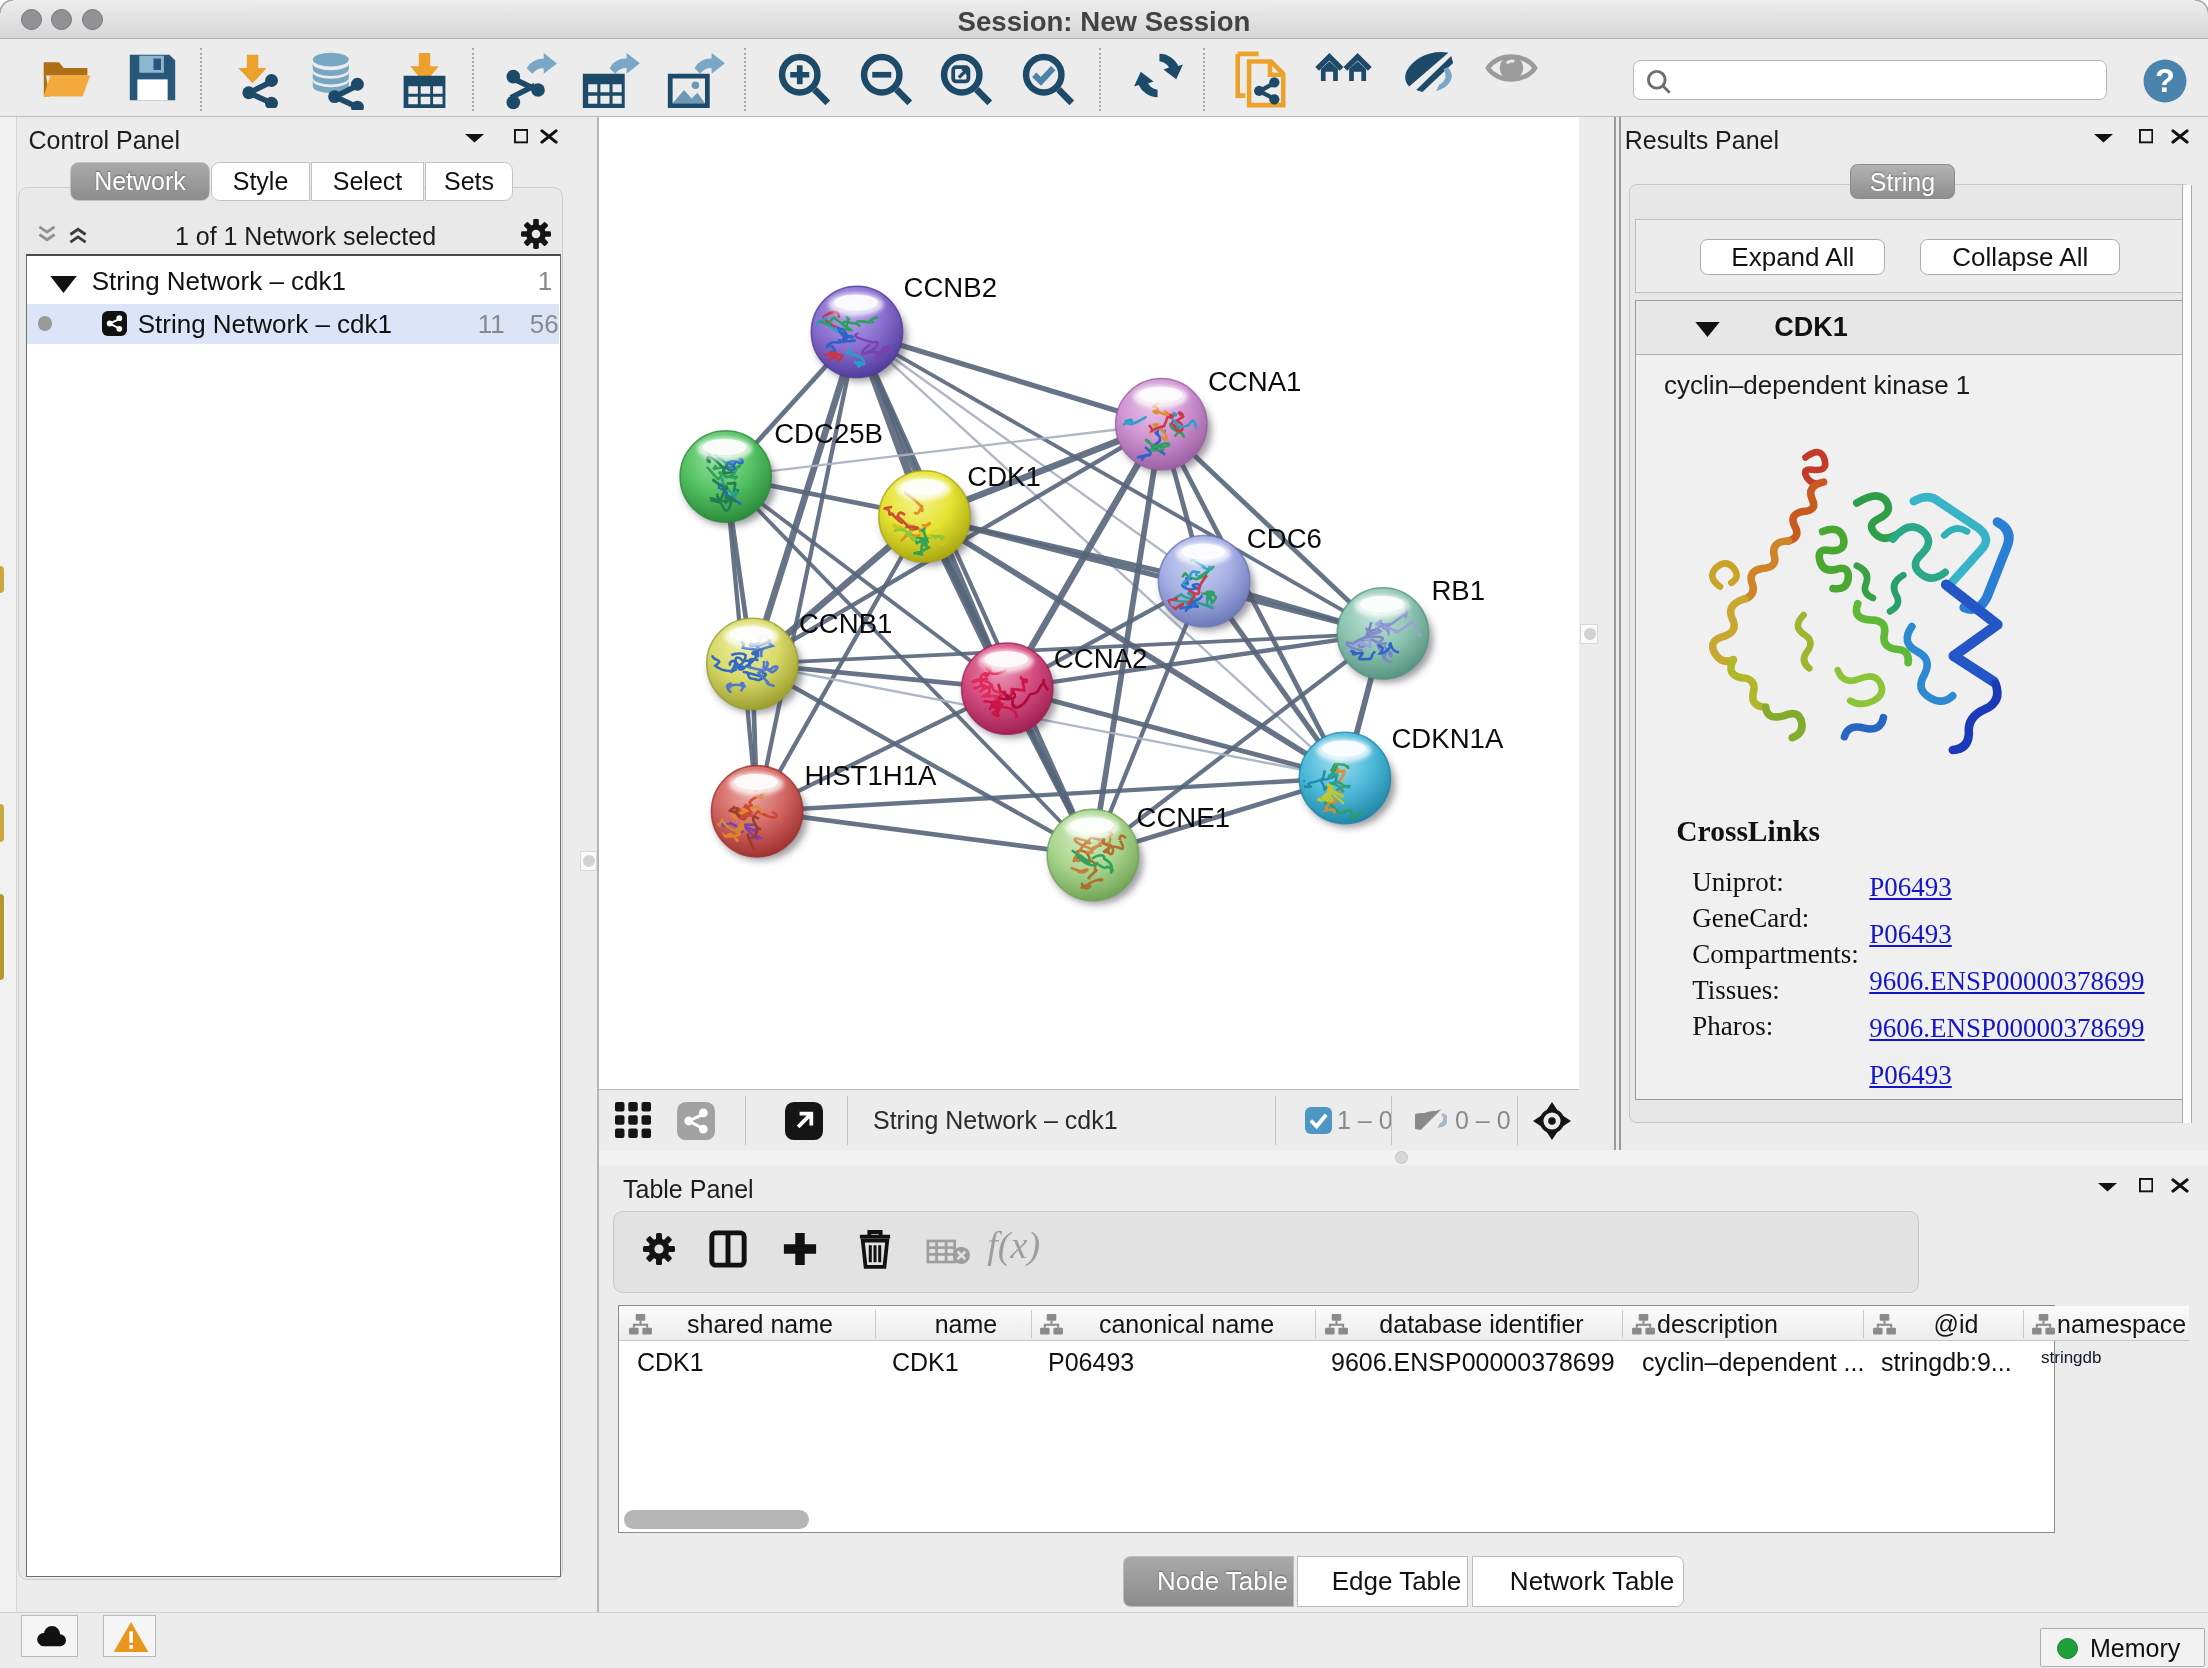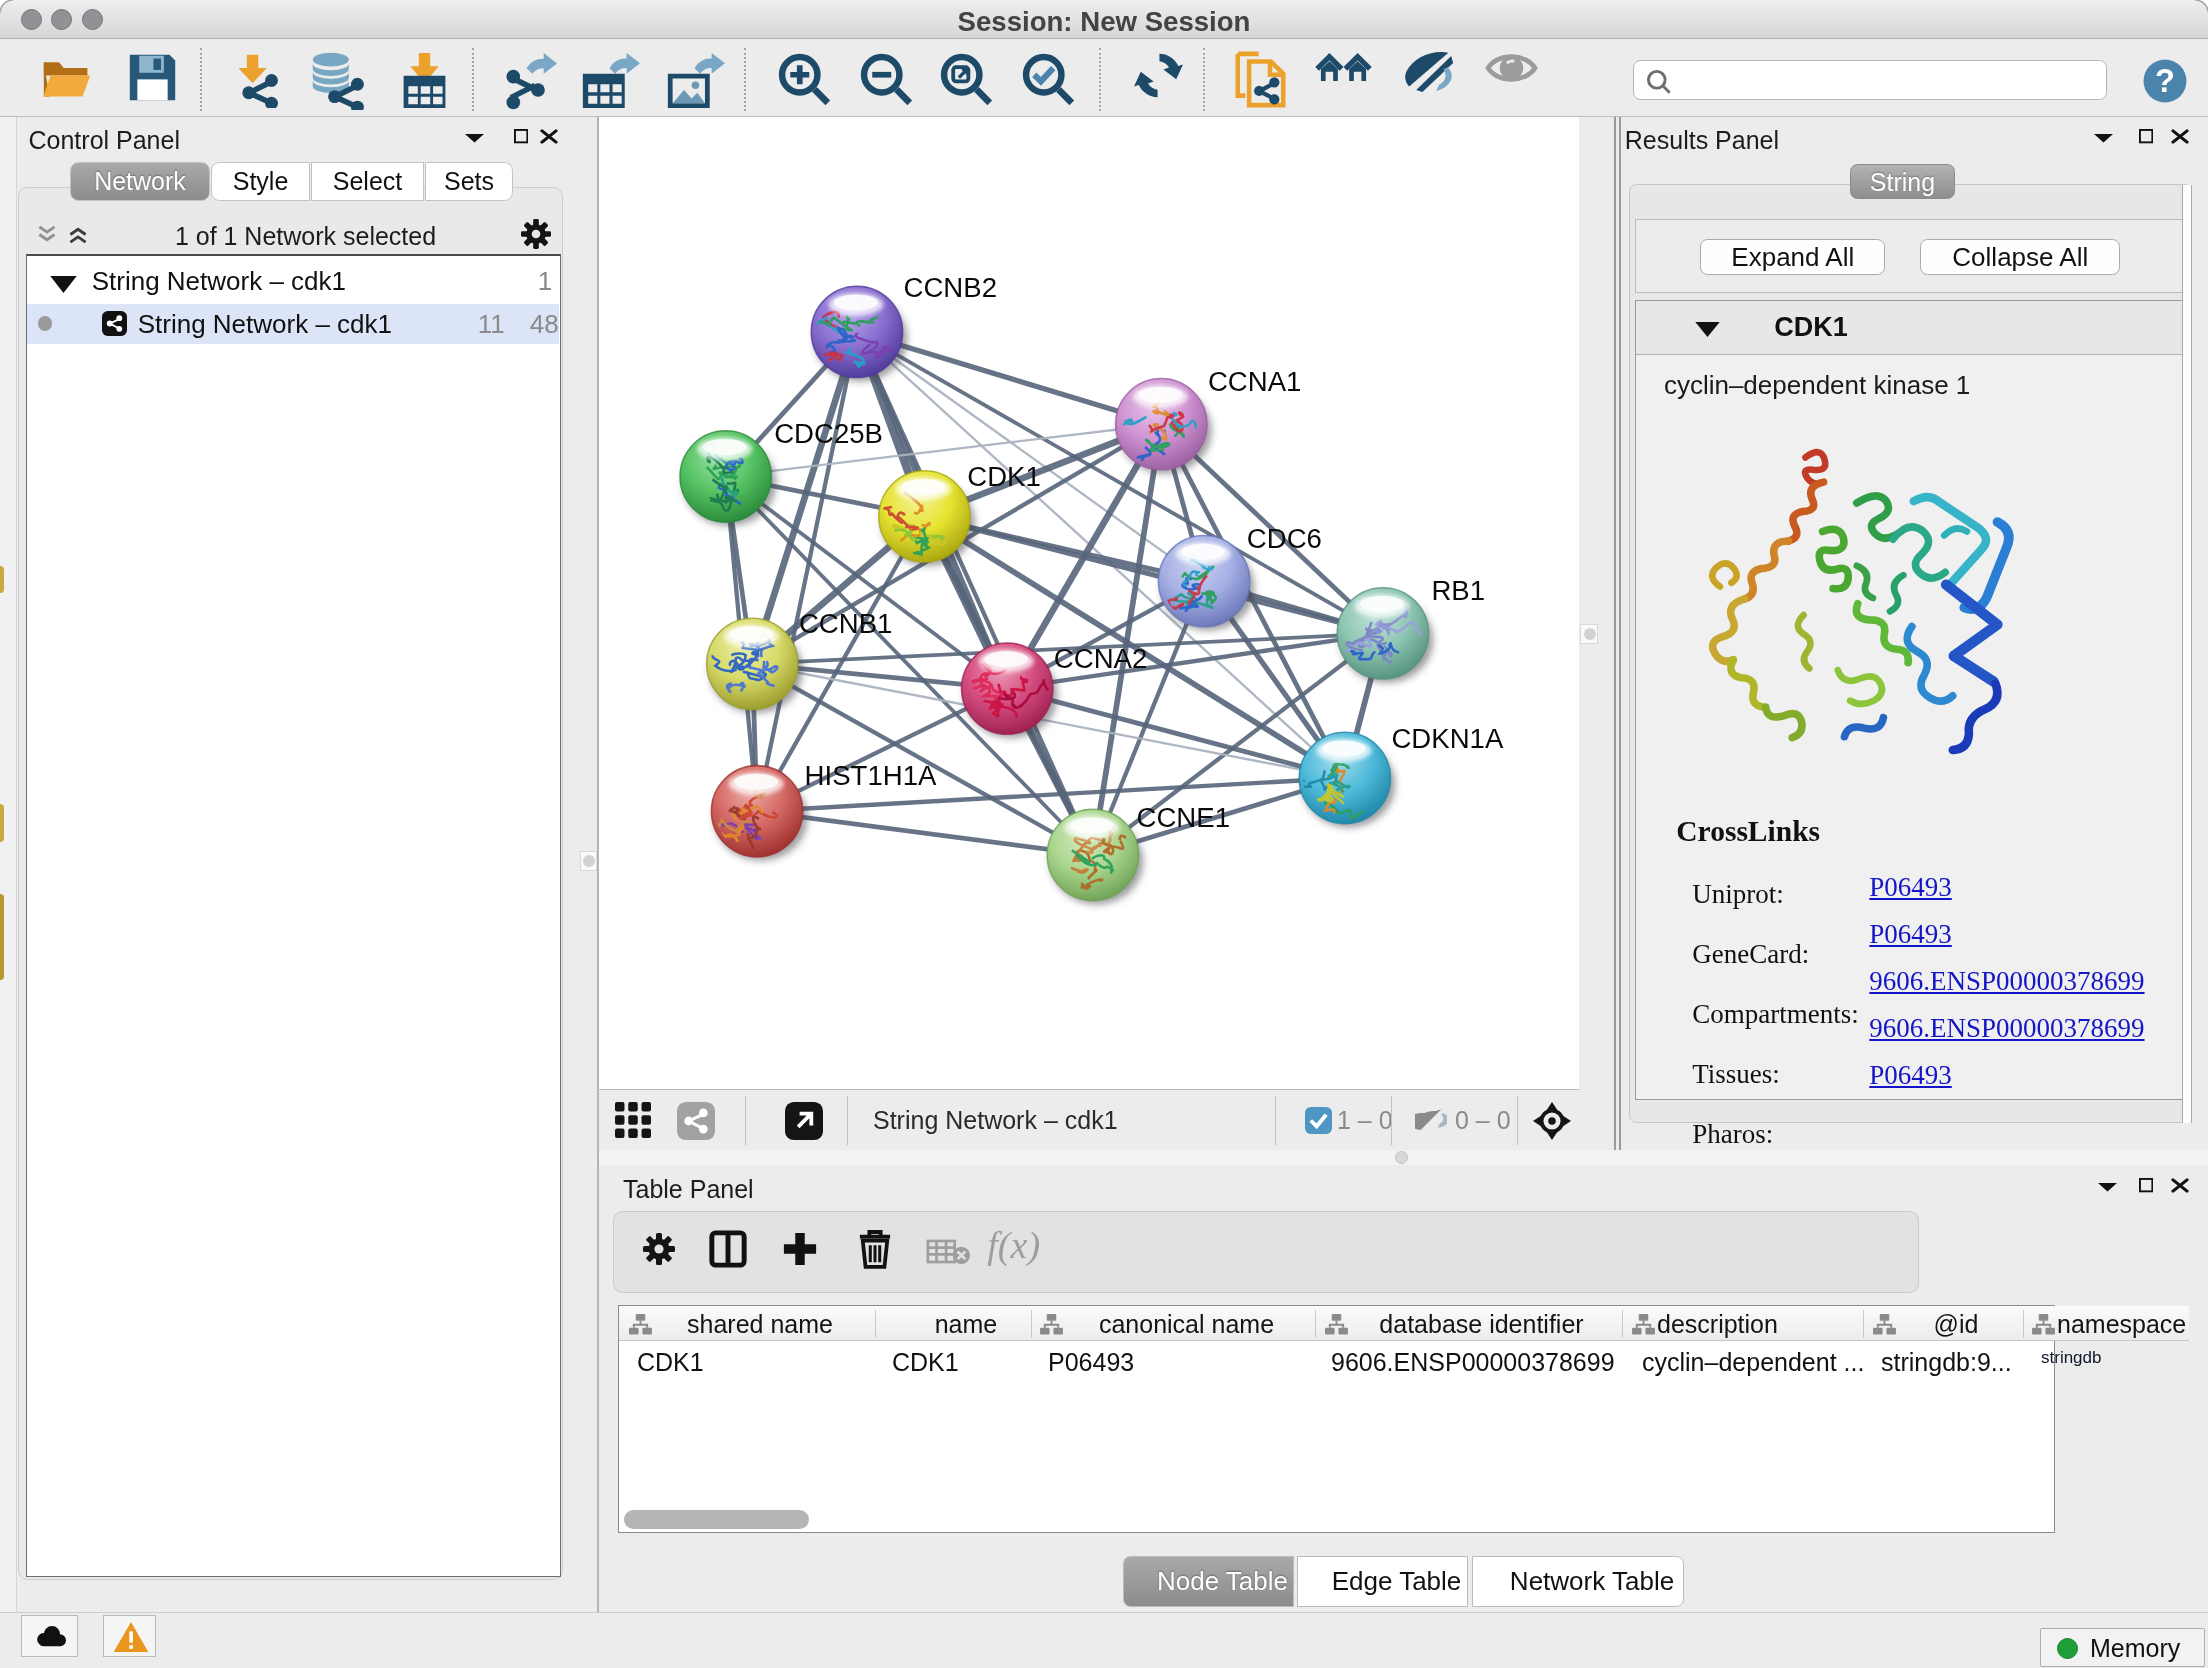--- a/index.html
+++ b/index.html
@@ -276,21 +276,21 @@
           <g fill="#fff">
               <circle cx="8" cy="13" r="3"></circle>
               <circle cx="18" cy="7.5" r="3"></circle>
               <circle cx="18" cy="18.5" r="3"></circle>
           <path d="M7.5 12.2 l10.5-5 .9 1.8-10.5 5z"></path>
               <path d="M8.2 12 l10.2 5.3-.9 1.8-10.2-5.3z"></path>
             </g>
         </svg>
         <div class="abs" style="left:111px; top:4.8px; font-size:26px; color:#111;">String Network – cdk1</div>
         <div class="abs" style="left:451px; top:4.8px; font-size:26px; color:#8a8a8a;">11</div>
-        <div class="abs" style="left:503px; top:4.8px; font-size:26px; color:#8a8a8a;">48</div>
+        <div class="abs" style="left:503px; top:4.8px; font-size:26px; color:#8a8a8a;">56</div>
       </div>
     </div>
   </div>
   <div class="abs" style="left:580px; top:734px; width:17px; height:20px; background:#fafafa; border:1px solid #d8d8d8;">
     <div class="abs" style="left:1.9px; top:2.9px; width:12.4px; height:12.4px; border-radius:50%; background:#d2d2d2;"></div>
   </div>
 </div>
 <div class="vline"></div>
 
 <div id="netview" class="abs">
@@ -774,21 +774,21 @@
           <path d="M352 82 q17 9 10 26 l-21 53 q-8 17-24 11" stroke="#2a7fd4" stroke-width="10"></path>
           <path d="M298 148 l54 42 M352 190 l-46 33 M306 223 l42 27" stroke="#2456c8" stroke-width="11"></path>
           <path d="M350 252 q7 19-11 27 q-19 8-17 26 q-1 16-17 17" stroke="#1a3ab8" stroke-width="9"></path>
           <path d="M262 192 q-12 17 5 26 q17 8 8 25 q-9 15 6 24 q13 8 24-2" stroke="#2e8ad0" stroke-width="8"></path>
           <path d="M232 288 q-3 15-20 11 q-17-5-21 9" stroke="#2866c4" stroke-width="8"></path>
           <path d="M296 96 q12-12 24-4" stroke="#30b0b8" stroke-width="7"></path>
           <path d="M204 128 q14 6 10 18 q-5 11 7 16" stroke="#3aa048" stroke-width="7"></path>
         </g>
       </svg>
       <div style="position:absolute; left:40px; top:514px; font-family:'Liberation Serif',serif; font-size:29.5px; font-weight:bold; color:#111;">CrossLinks</div>
-      <div style="position:absolute; left:56px; top:563px; font-family:'Liberation Serif',serif; font-size:27px; color:#111; line-height:60px;">
+      <div style="position:absolute; left:56px; top:563px; font-family:'Liberation Serif',serif; font-size:27px; color:#111; line-height:36px;">
         Uniprot:<br>GeneCard:<br>Compartments:<br>Tissues:<br>Pharos:
       </div>
       <div style="position:absolute; left:233px; top:563px; font-family:'Liberation Serif',serif; font-size:27px; color:#1515c8; line-height:47px; text-decoration:underline;">
         P06493<br>P06493<br>9606.ENSP00000378699<br>9606.ENSP00000378699<br>P06493
       </div>
     </div>
   </div>
 </div>
 
 <div id="hsplit" class="abs">

